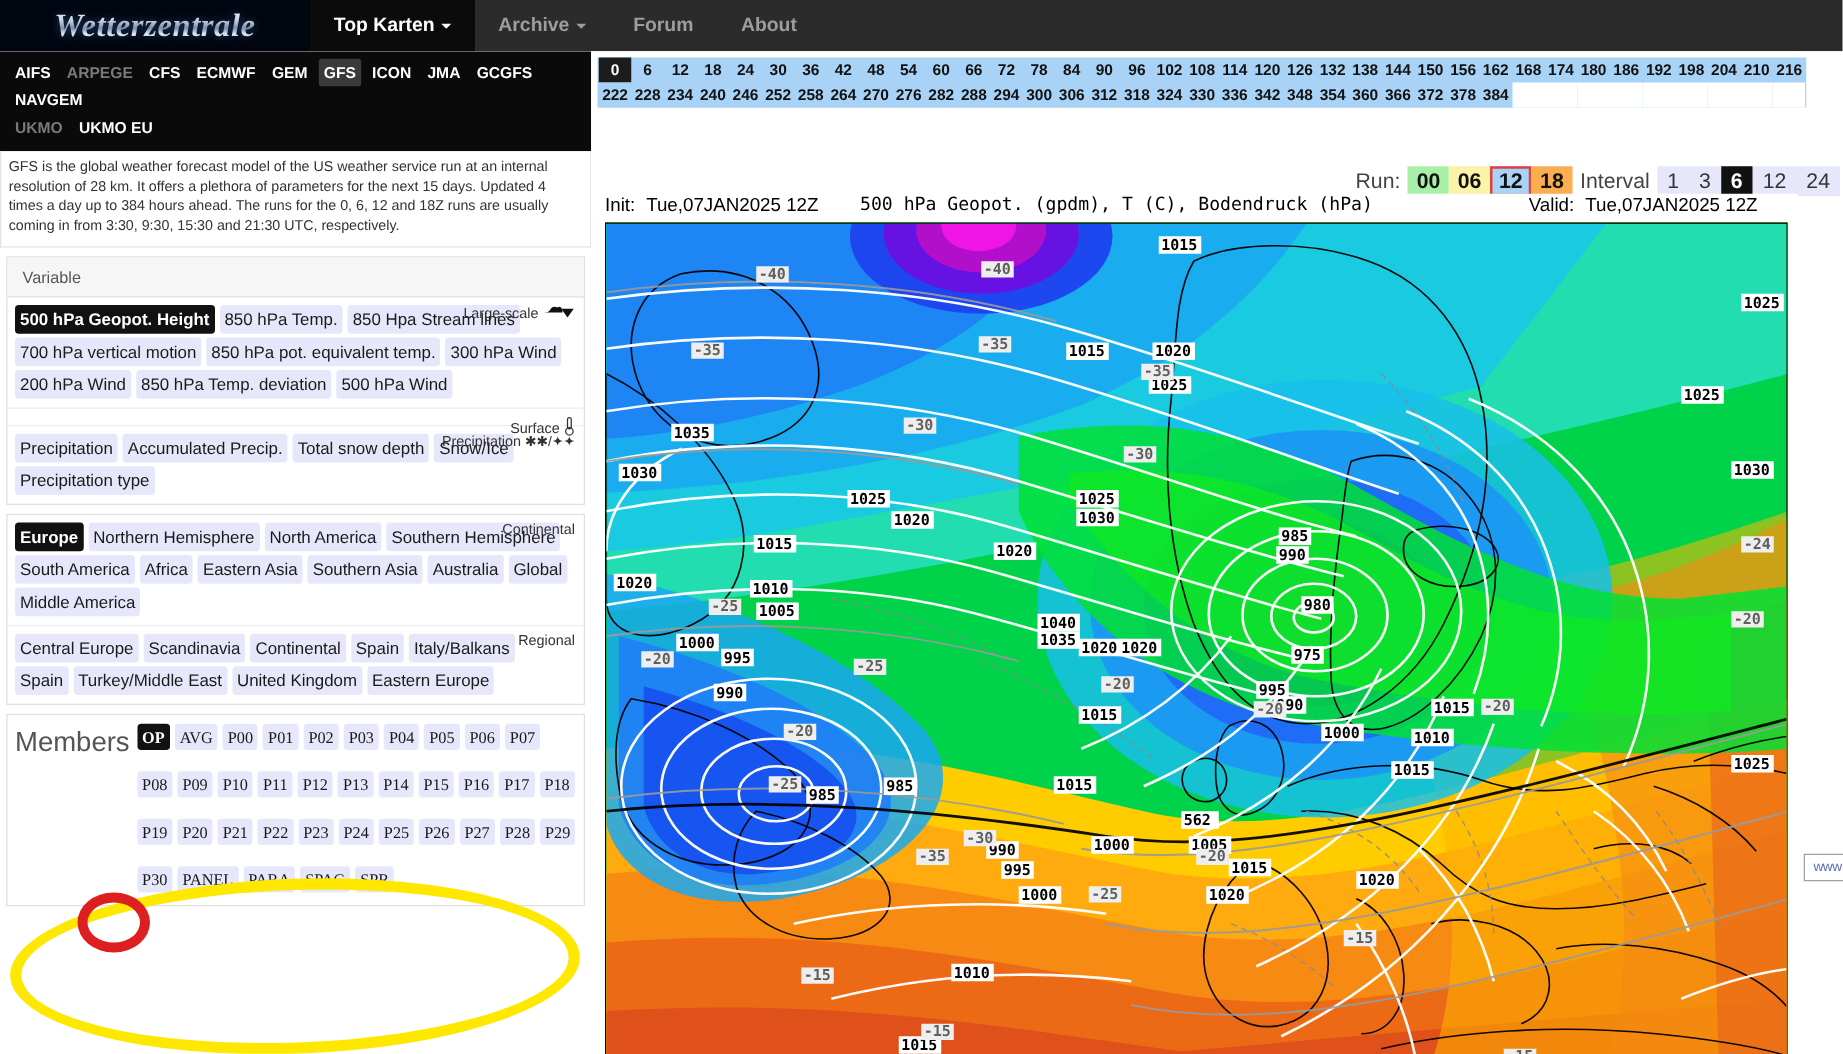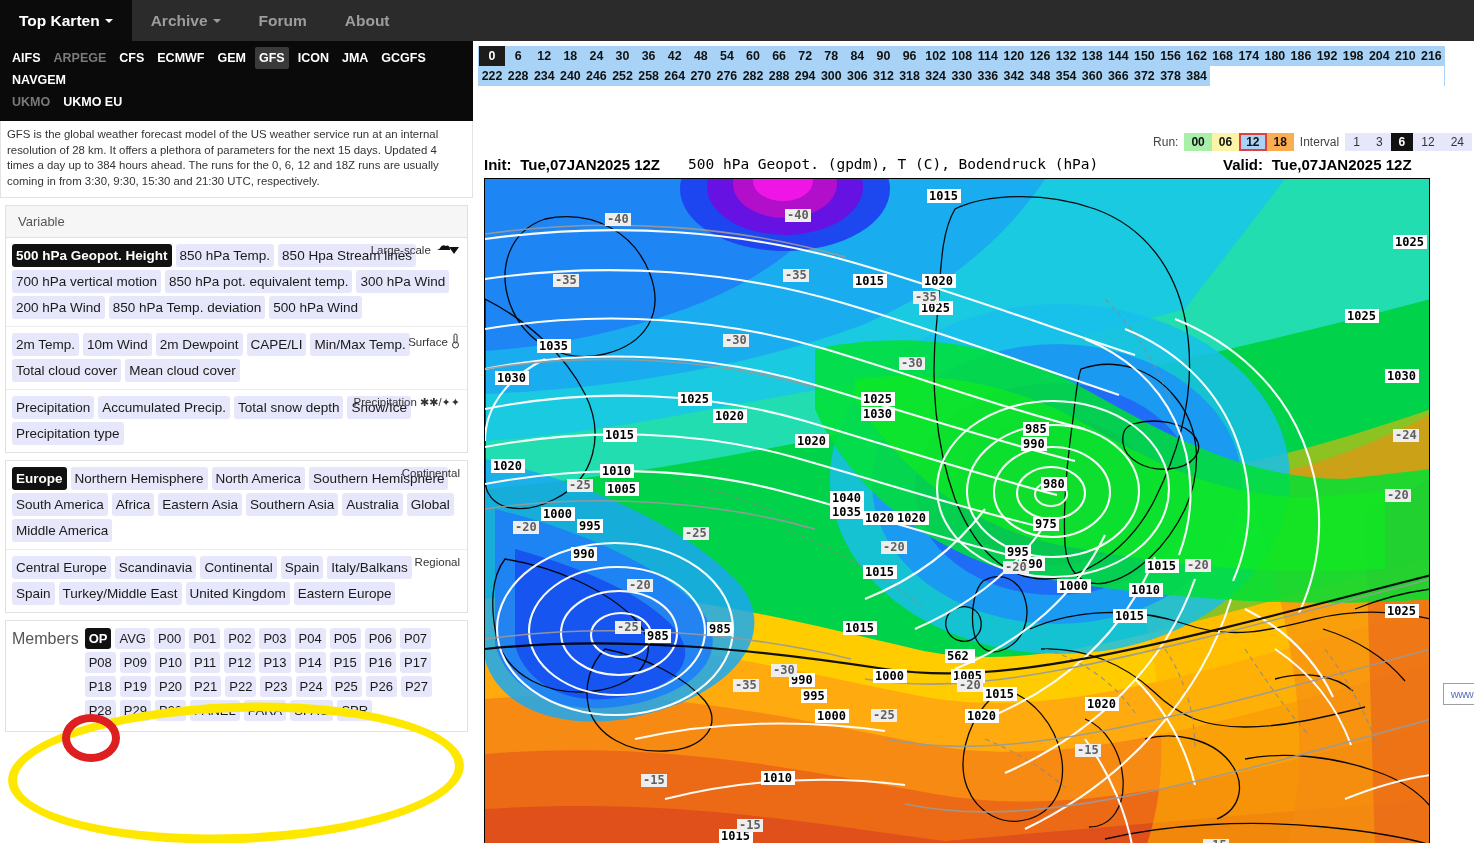--- a/index.html
+++ b/index.html
@@ -91,22 +91,22 @@
   .chip {
     display: inline-block;
     background: #e7e7fb; color: #1a1a1a;
     font-size: 13.5px; line-height: 17px;
     padding: 3px 4px; border-radius: 3px;
     cursor: pointer; white-space: nowrap;
   }
   .chip.sel { background: #111111; color: #ffffff; font-weight: bold; }
 
   #members-row { display: flex; align-items: flex-start; padding: 7px 6px 10px 6px; }
-  #members-label { font-size: 16px; color: #555; margin-right: 6px; white-space: nowrap; padding-top:2px;}
-  #members-chips { display: flex; flex-wrap: wrap; gap: 3px 4px; }
+  #members-label { font-size: 22px; color: #555; margin-right: 6px; white-space: nowrap; padding-top:2px;}
+  #members-chips { display: flex; flex-wrap: wrap; gap: 17px 4px; font-family: Liberation Serif, serif; }
   #members-chips .chip { font-size: 13px; padding: 2px 4px; }
 
   
   #annot-circle {
     position: absolute; left: 62px; top: 673px;
     width: 58px; height: 48px;
     border: 8px solid #dd1f1f; border-radius: 50%;
     pointer-events: none; z-index: 30;
   }
   #annot-loop {
@@ -132,21 +132,21 @@
     padding: 3px 0; cursor: pointer;
   }
   .hour.sel { background: #1c1c1c; color: #ffffff; }
   .hours-row.second { background: transparent; }
   .hours-row.second .hour { background: #a8d3f7; }
   .hours-row.second .hour.blank { background: #ffffff; cursor: default; }
 
   #run-bar {
     position: absolute; right: 2px; top: 92px;
     display: flex; align-items: center; gap: 0;
-    font-size: 12px; color: #444;
+    font-size: 17px; color: #444;
   }
   #run-bar .lbl { padding: 0 6px; }
   .run-opt {
     padding: 2px 7px; font-weight: bold; color: #111; cursor: pointer;
   }
   .run-opt.r00 { background: #a8f0a8; }
   .run-opt.r06 { background: #fbf4a8; }
   .run-opt.r12 { background: #a8d3f7; border: 2px solid #e04040; padding: 0px 5px; }
   .run-opt.r18 { background: #fbae51; }
   .iv-wrap { display: flex; background: #e7e7fb; }
@@ -159,21 +159,21 @@
     width: 960px; height: 726px;
     background: #ffffff;
     overflow: hidden;
   }
   #map-title {
     position: relative; height: 22px;
     font-family: "DejaVu Sans Mono", monospace;
     font-size: 14.5px; color: #000; white-space: nowrap;
     letter-spacing: 0px;
   }
-  #map-title .bold { font-weight: bold; font-family: "Liberation Sans", sans-serif; font-size: 15px;}
+  #map-title .bold { font-weight: normal; font-family: "Liberation Sans", sans-serif; font-size: 15px;}
   #map-title .init { position: absolute; left: 6px; top: 1px; }
   #map-title .mid  { position: absolute; left: 210px; top: 1px; }
   #map-title .valid{ position: absolute; left: 745px; top: 1px; }
 
   #map-canvas {
     position: absolute; left: 6px; top: 23px;
     width: 946px; height: 671px;
     border: 1px solid #000;
     overflow: hidden;
     background: #00c000;
@@ -191,20 +191,23 @@
   }
   #panel-divider {
     position: absolute; left: 1434px; top: 41px; width: 1px; height: 802px;
     background: #dcdcdc;
   }
 </style>
 </head>
 <body>
 
 <div id="navbar">
+  <div id="brand">
+    <span id="brand-text">Wetterzentrale</span>
+  </div>
   <div class="nav-item active">
     <span>Top Karten</span>
       <i class="caret"></i>
   </div>
   <div class="nav-item">
     <span>Archive</span>
       <i class="caret"></i>
   </div>
   <div class="nav-item">
     <span>Forum</span>
@@ -243,29 +246,20 @@
         </div>
     </div>
     <div class="group">
       <div class="group-label">
         <span>Surface</span>
         <svg width="9" height="16" viewBox="0 0 9 16" style="vertical-align:-3px">
           <rect x="3" y="1" width="3" height="9" rx="1.5" fill="none" stroke="#333" stroke-width="1"></rect>
           <circle cx="4.5" cy="12" r="3" fill="none" stroke="#333" stroke-width="1"></circle>
         </svg>
       </div>
-      <div class="chips">
-          <span class="chip">2m Temp.</span>
-          <span class="chip">10m Wind</span>
-          <span class="chip">2m Dewpoint</span>
-          <span class="chip">CAPE/LI</span>
-          <span class="chip">Min/Max Temp.</span>
-          <span class="chip">Total cloud cover</span>
-          <span class="chip">Mean cloud cover</span>
-        </div>
     </div>
     <div class="group">
       <div class="group-label">
         <span>Precipitation</span>
         <span style="font-size:11px">✱✱/✦✦</span>
       </div>
       <div class="chips">
           <span class="chip">Precipitation</span>
           <span class="chip">Accumulated Precip.</span>
           <span class="chip">Total snow depth</span>

